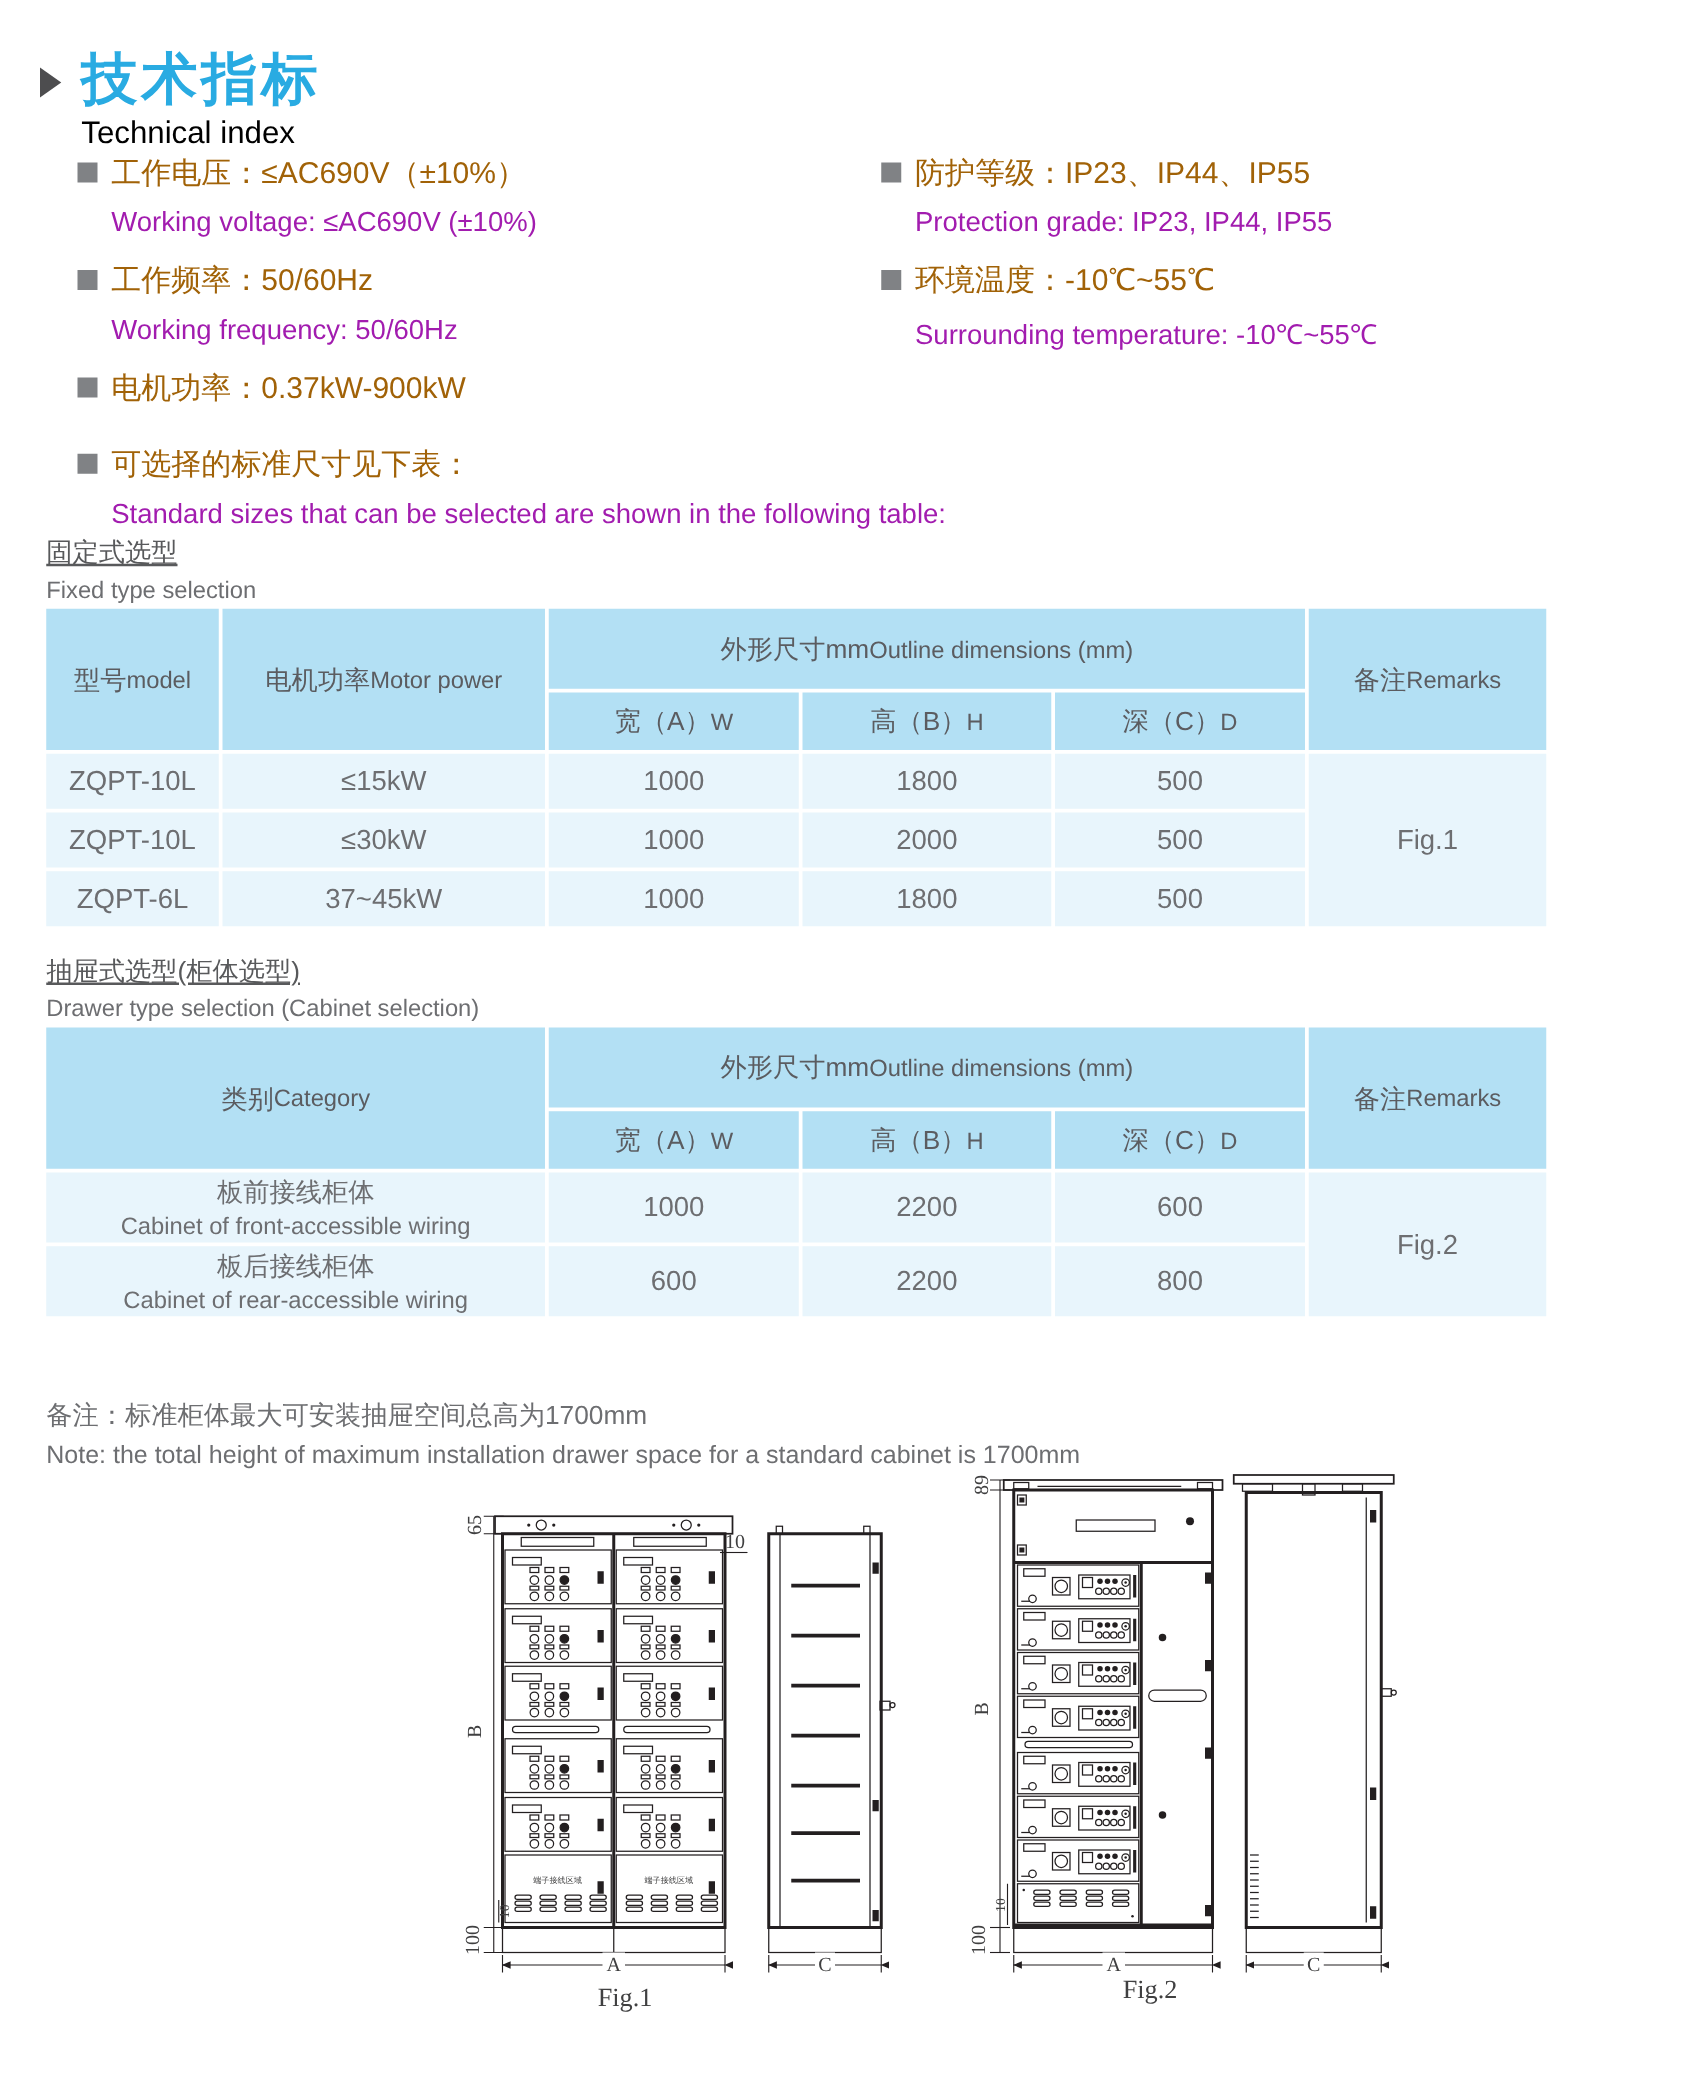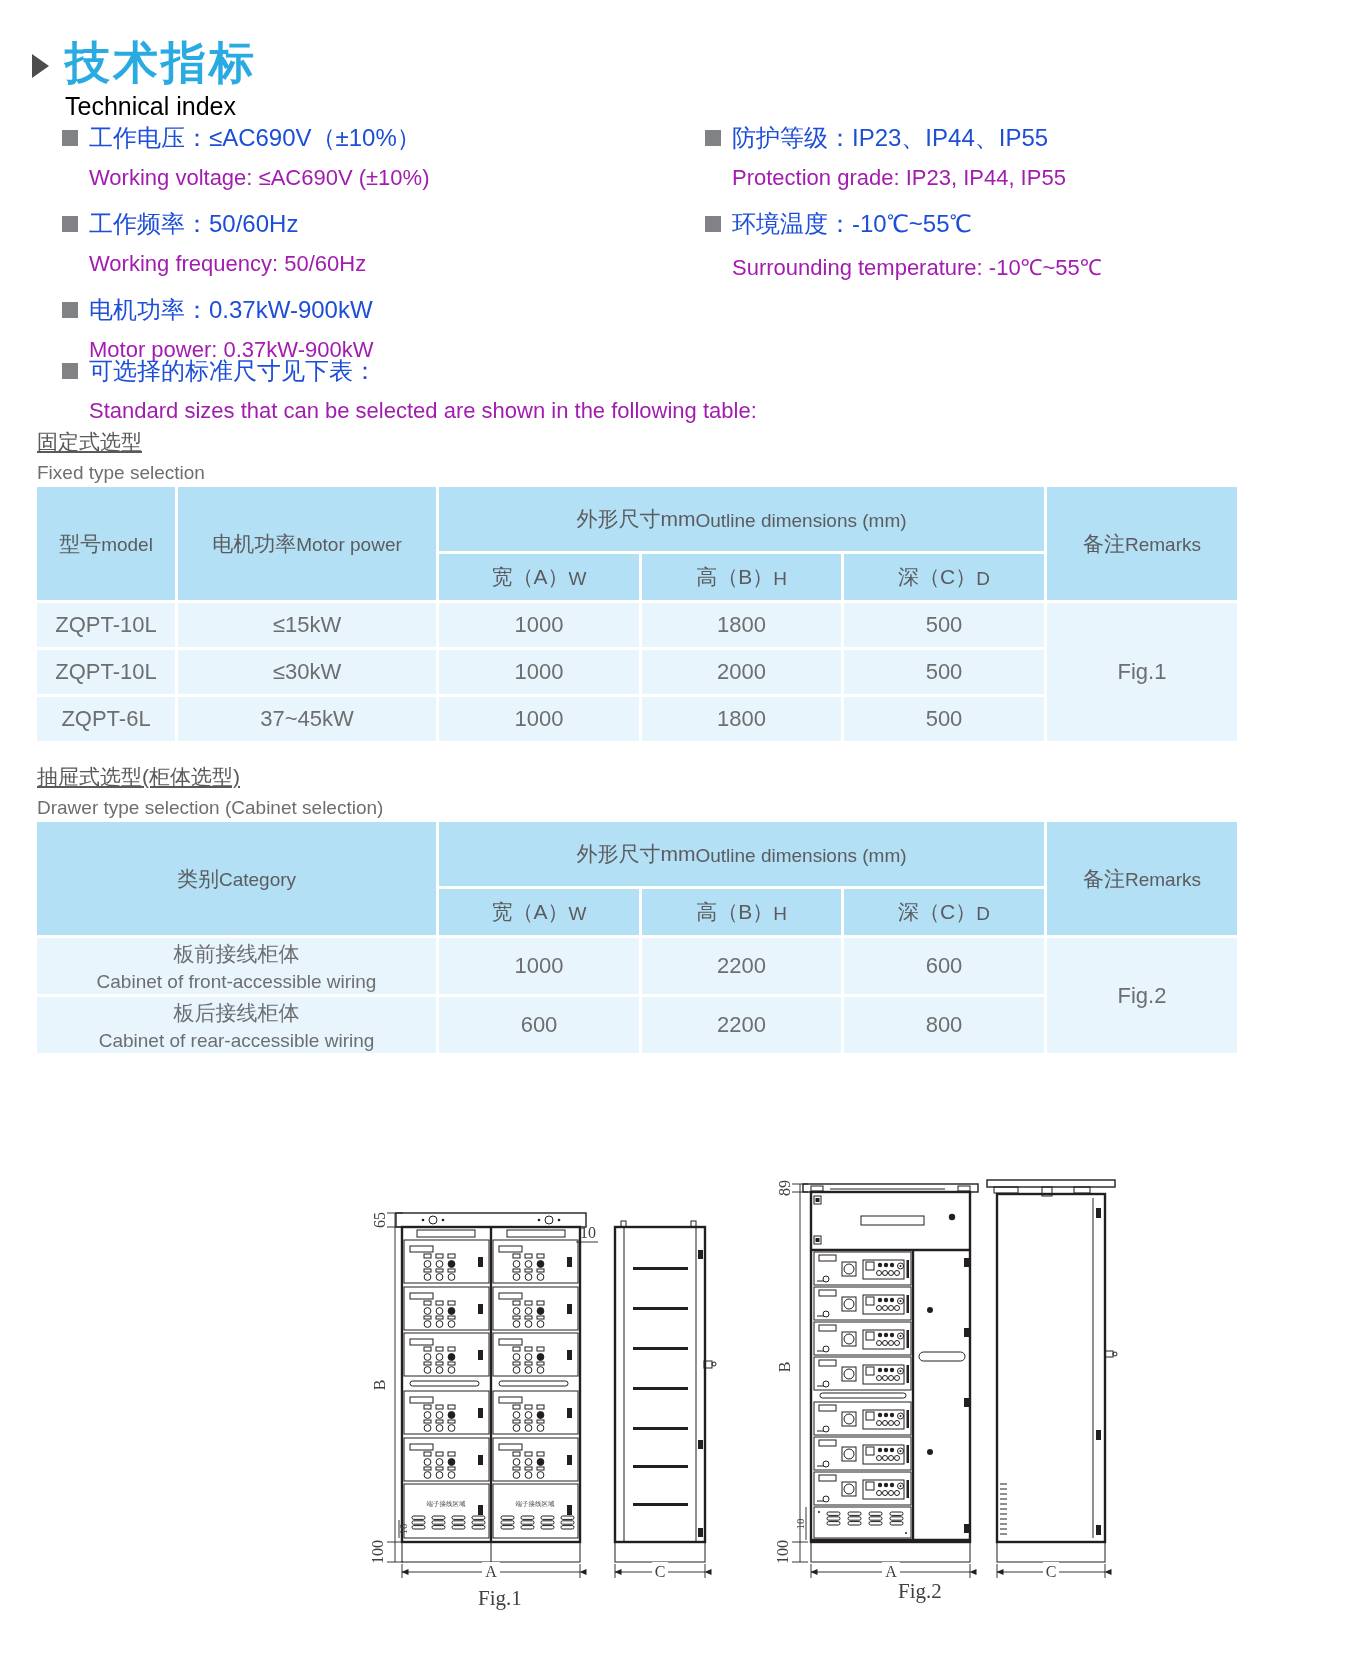--- a/index.html
+++ b/index.html
@@ -11,21 +11,21 @@
   .title-arrow{width:0;height:0;border-left:17px solid #4d4d4f;
                border-top:12px solid transparent;border-bottom:12px solid transparent;margin-top:16px;}
   .title-cn{margin:0;font-size:45px;font-weight:bold;color:#29abe2;letter-spacing:3px;line-height:1.1;}
   .title-en{font-size:25px;color:#000000;margin-top:4px;}
 
   
   .specs{position:absolute;left:62px;top:122px;width:1260px;}
   .spec-col-l{position:absolute;left:0;top:0;width:600px;}
   .spec-col-r{position:absolute;left:643px;top:0;width:600px;}
   .spec-item{margin-bottom:17px;}
-  .spec-cn{font-size:24px;color:#1d4ed8;display:flex;align-items:center;white-space:nowrap;}
+  .spec-cn{font-size:24px;color:#a16207;display:flex;align-items:center;white-space:nowrap;}
   .bullet{display:inline-block;width:16px;height:16px;background:#808285;margin-right:11px;flex:0 0 auto;}
   .spec-en{font-size:22px;color:#a21caf;margin:11px 0 0 27px;white-space:nowrap;}
   .intro{position:absolute;left:62px;top:355px;}
 
   
   .sec{position:absolute;left:37px;}
   .sec-cn{font-size:21px;color:#58595b;text-decoration:underline;}
   .sec-en{font-size:19px;color:#6d6e71;margin-top:6px;}
 
   
@@ -84,21 +84,20 @@
             <span class="bullet"></span>
             <span>工作频率：50/60Hz</span>
           </div>
         <div class="spec-en">Working frequency: 50/60Hz</div>
       </div>
       <div class="spec-item">
         <div class="spec-cn">
             <span class="bullet"></span>
             <span>电机功率：0.37kW-900kW</span>
           </div>
-        <div class="spec-en">Motor power: 0.37kW-900kW</div>
       </div>
     </div>
     <div class="spec-col-r">
       <div class="spec-item">
         <div class="spec-cn">
             <span class="bullet"></span>
             <span>防护等级：IP23、IP44、IP55</span>
           </div>
         <div class="spec-en">Protection grade: IP23, IP44, IP55</div>
       </div>
@@ -263,20 +262,24 @@
         <span class="val">600</span>
       </div>
     <div class="cell" style="grid-area:4/3/5/4">
         <span class="val">2200</span>
       </div>
     <div class="cell" style="grid-area:4/4/5/5">
         <span class="val">800</span>
       </div>
   </div>
 
+  <div class="note">
+    <div class="note-cn">备注：标准柜体最大可安装抽屉空间总高为1700mm</div>
+    <div class="note-en">Note: the total height of maximum installation drawer space for a standard cabinet is 1700mm</div>
+  </div>
 
   <svg class="figs" width="790" height="520" viewBox="0 0 790 520">
     <defs>
       <marker id="arr" markerWidth="9" markerHeight="8" refX="6.5" refY="3" orient="auto" markerUnits="userSpaceOnUse">
         <path d="M0,0L7,3L0,6z" fill="#231f20"></path>
       </marker>
       <g id="d1" stroke="#231f20" fill="none" stroke-width="1">
         <rect x="6" y="6" width="23" height="6"></rect>
         <rect x="20" y="14" width="7" height="4"></rect>
           <rect x="32" y="14" width="7" height="4"></rect>

